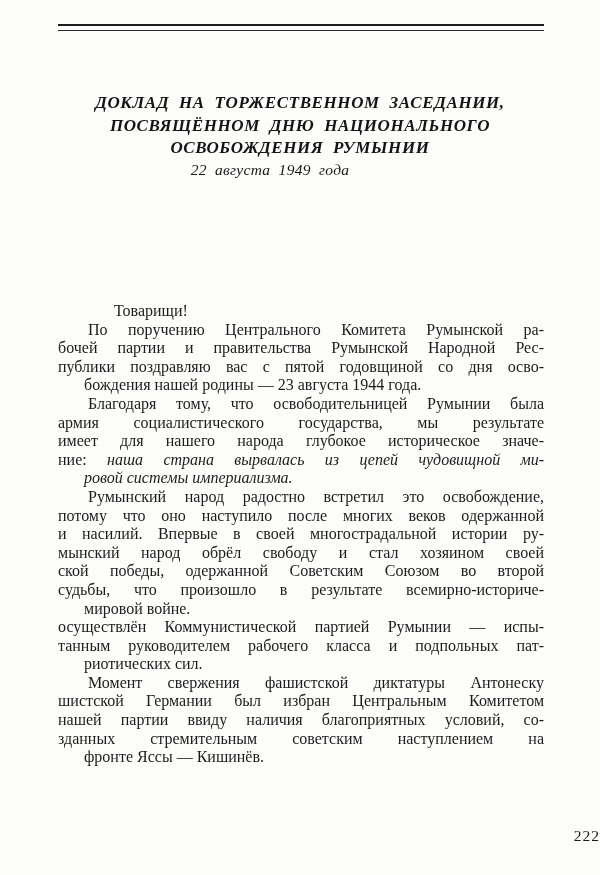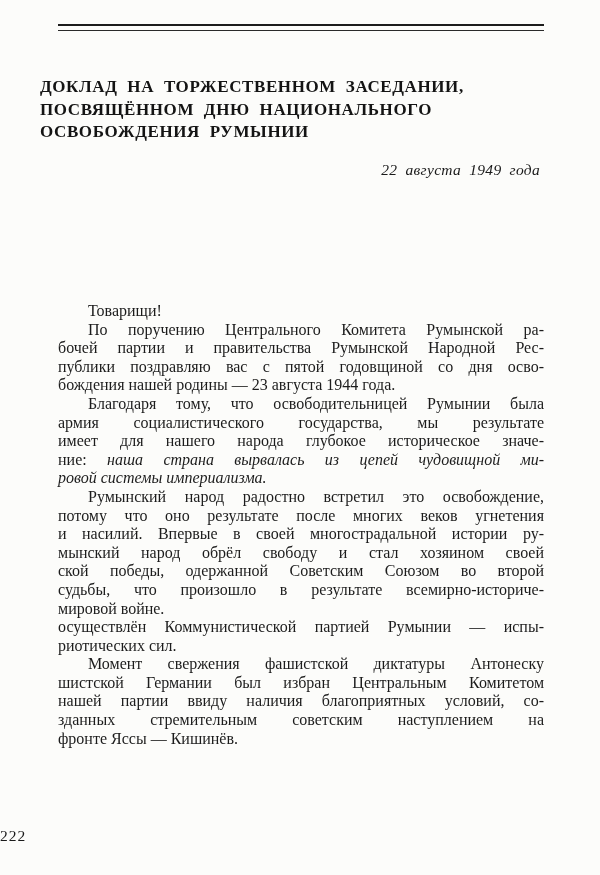--- a/index.html
+++ b/index.html
@@ -16,37 +16,38 @@
     position: absolute;
     top: 24px;
     left: 58px;
     width: 486px;
     height: 4px;
     border-top: 2.5px solid #1c1c1c;
     border-bottom: 1.2px solid #2a2a2a;
   }
   .title {
     position: absolute;
-    top: 76px;
+    top: 92px;
     left: 40px;
     width: 520px;
-    text-align: left;
+    text-align: center;
     font-weight: bold;
     font-size: 17px;
     line-height: 22.5px;
     letter-spacing: 0.6px;
     word-spacing: 5px;
     color: #141414;
+    font-style: italic;
   }
   .subtitle {
     position: absolute;
     top: 161px;
     left: 0;
     width: 540px;
-    text-align: right;
+    text-align: center;
     font-style: italic;
     font-size: 15.5px;
     letter-spacing: 0.3px;
     word-spacing: 4px;
     color: #1a1a1a;
   }
   .body-text {
     position: absolute;
     top: 302px;
     left: 58px;
@@ -54,28 +55,28 @@
     font-size: 16px;
     line-height: 18.6px;
     color: #1c1c1c;
   }
   .para { margin: 0; }
   .line {
     text-align: justify;
     text-align-last: justify;
   }
   .line.first { text-indent: 30px; }
-  .line.last { text-align-last: left; }
+  .line.last { text-align-last: left; margin-left: 26px; }
   .italic { font-style: italic; }
   .page-number {
     position: absolute;
     top: 827px;
     left: 0;
     width: 600px;
-    text-align: left;
+    text-align: right;
     font-size: 15.5px;
     letter-spacing: 1px;
     color: #1a1a1a;
   }
 </style>
 </head>
 <body>
 
 <div class="page">
   <div class="top-rule"></div>
@@ -100,29 +101,30 @@
       </div>
       <div class="para">
         <div class="line first"><span>Благодаря тому, что освободительницей Румынии была</span></div>
         <div class="line"><span>армия социалистического государства, мы результате</span></div>
         <div class="line"><span>имеет для нашего народа глубокое историческое значе-</span></div>
         <div class="line"><span>ние: </span><span class="italic">наша страна вырвалась из цепей чудовищной ми-</span></div>
         <div class="line last"><span class="italic">ровой системы империализма.</span></div>
       </div>
       <div class="para">
         <div class="line first"><span>Румынский народ радостно встретил это освобождение,</span></div>
-        <div class="line"><span>потому что оно результате после многих веков угнетения</span></div>
+        <div class="line"><span>потому что оно наступило после многих веков одержанной</span></div>
         <div class="line"><span>и насилий. Впервые в своей многострадальной истории ру-</span></div>
         <div class="line"><span>мынский народ обрёл свободу и стал хозяином своей</span></div>
         <div class="line"><span>ской победы, одержанной Советским Союзом во второй</span></div>
         <div class="line"><span>судьбы, что произошло в результате всемирно-историче-</span></div>
         <div class="line last"><span>мировой войне.</span></div>
       </div>
       <div class="para">
         <div class="line"><span>осуществлён Коммунистической партией Румынии — испы-</span></div>
+        <div class="line"><span>танным руководителем рабочего класса и подпольных пат-</span></div>
         <div class="line last"><span>риотических сил.</span></div>
       </div>
       <div class="para">
         <div class="line first"><span>Момент свержения фашистской диктатуры Антонеску</span></div>
         <div class="line"><span>шистской Германии был избран Центральным Комитетом</span></div>
         <div class="line"><span>нашей партии ввиду наличия благоприятных условий, со-</span></div>
         <div class="line"><span>зданных стремительным советским наступлением на</span></div>
         <div class="line last"><span>фронте Яссы — Кишинёв.</span></div>
       </div>
     </div>

